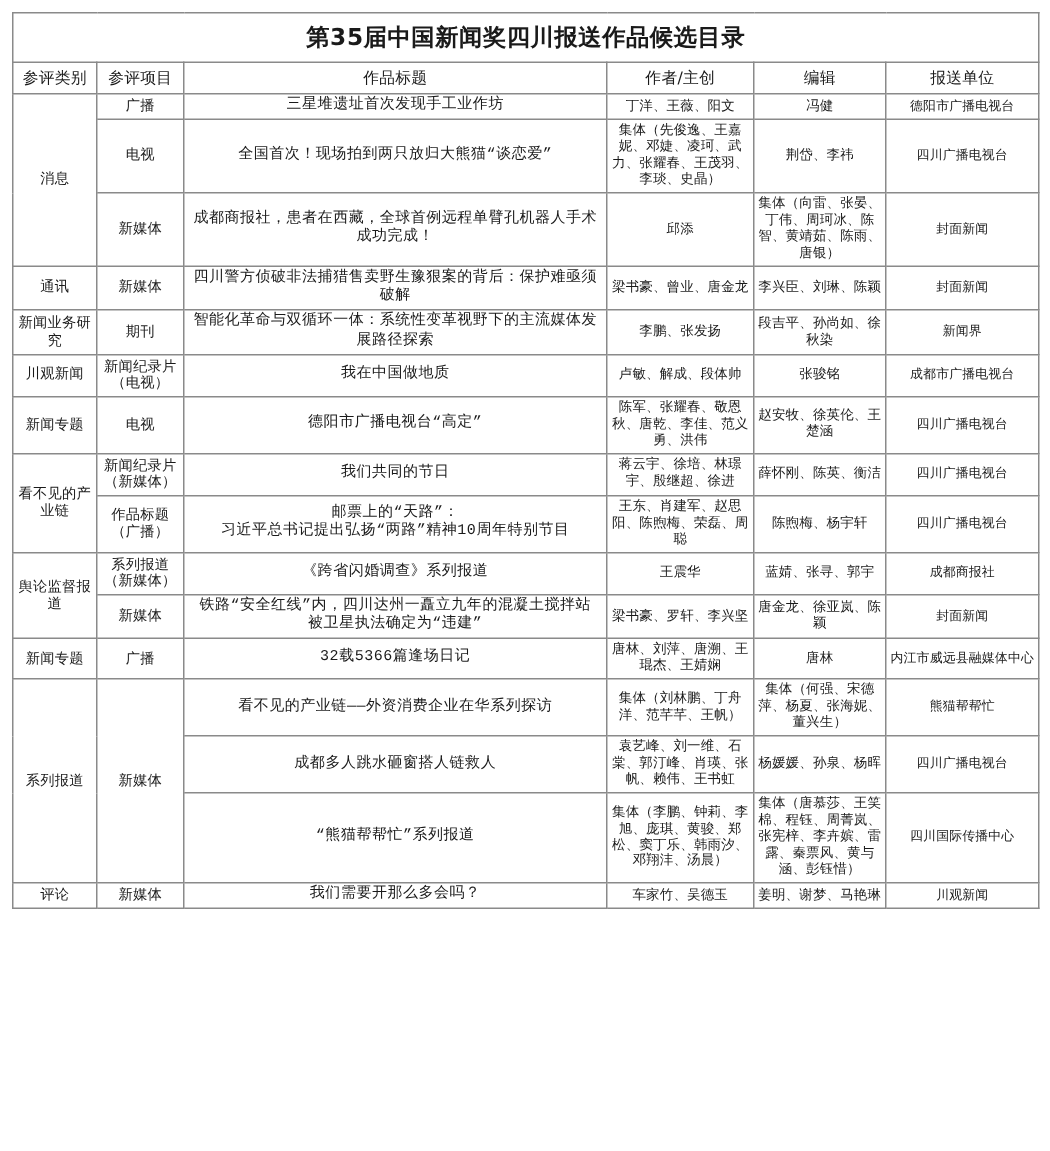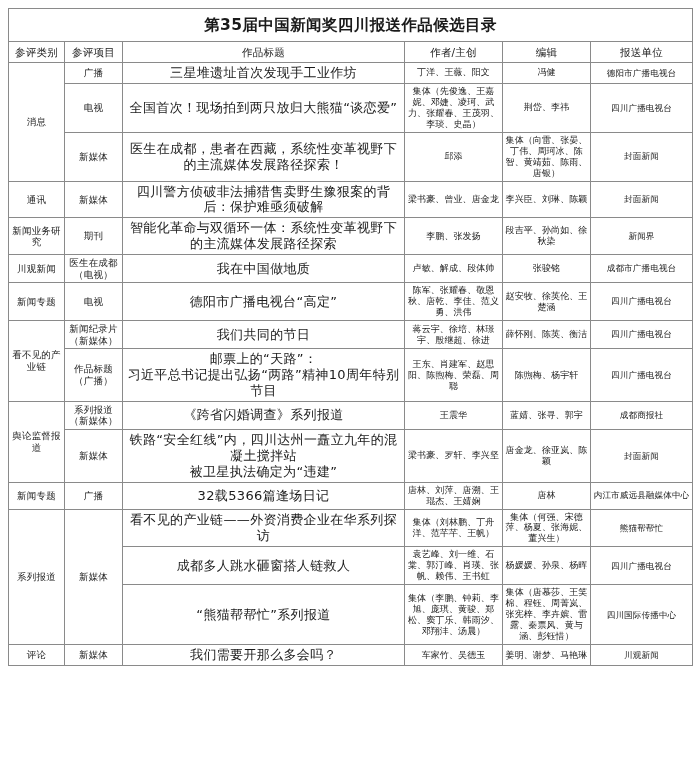--- a/index.html
+++ b/index.html
@@ -51,24 +51,25 @@
     font-weight: normal;
     height: 16px;
     padding: 2px 1px;
     letter-spacing: 0.2px;
   }
   td.cat, td.item {
     font-size: 9.5px;
     letter-spacing: 0.2px;
   }
   td.work {
-    font-size: 13px;
+    font-size: 10px;
     letter-spacing: 0.35px;
     padding-left: 5px;
     padding-right: 5px;
+    font-family: Liberation Mono, monospace;
   }
   td.author, td.editor {
     font-size: 9px;
     letter-spacing: 0.1px;
     padding-left: 3px;
     padding-right: 3px;
   }
   td.unit {
     font-size: 8.6px;
     letter-spacing: 0.1px;
@@ -117,21 +118,21 @@
         </tr>
         <tr>
           <td class="item">电视</td>
           <td class="work">全国首次！现场拍到两只放归大熊猫“谈恋爱”</td>
           <td class="author">集体（先俊逸、王嘉妮、邓婕、凌珂、武力、张耀春、王茂羽、李琰、史晶）</td>
           <td class="editor">荆岱、李祎</td>
           <td class="unit">四川广播电视台</td>
         </tr>
         <tr>
           <td class="item">新媒体</td>
-          <td class="work">医生在成都，患者在西藏，系统性变革视野下的主流媒体发展路径探索！</td>
+          <td class="work">成都商报社，患者在西藏，全球首例远程单臂孔机器人手术成功完成！</td>
           <td class="author">邱添</td>
           <td class="editor">集体（向雷、张晏、丁伟、周珂冰、陈智、黄靖茹、陈雨、唐银）</td>
           <td class="unit">封面新闻</td>
         </tr>
         <tr>
           <td class="cat">通讯</td>
           <td class="item">新媒体</td>
           <td class="work">四川警方侦破非法捕猎售卖野生豫狠案的背后：保护难亟须破解</td>
           <td class="author">梁书豪、曾业、唐金龙</td>
           <td class="editor">李兴臣、刘琳、陈颖</td>
@@ -140,21 +141,21 @@
         <tr>
           <td class="cat">新闻业务研究</td>
           <td class="item">期刊</td>
           <td class="work">智能化革命与双循环一体：系统性变革视野下的主流媒体发展路径探索</td>
           <td class="author">李鹏、张发扬</td>
           <td class="editor">段吉平、孙尚如、徐秋染</td>
           <td class="unit">新闻界</td>
         </tr>
         <tr>
           <td class="cat">川观新闻</td>
-          <td class="item">医生在成都（电视）</td>
+          <td class="item">新闻纪录片（电视）</td>
           <td class="work">我在中国做地质</td>
           <td class="author">卢敏、解成、段体帅</td>
           <td class="editor">张骏铭</td>
           <td class="unit">成都市广播电视台</td>
         </tr>
         <tr>
           <td class="cat">新闻专题</td>
           <td class="item">电视</td>
           <td class="work">德阳市广播电视台“高定”</td>
           <td class="author">陈军、张耀春、敬恩秋、唐乾、李佳、范义勇、洪伟</td>

